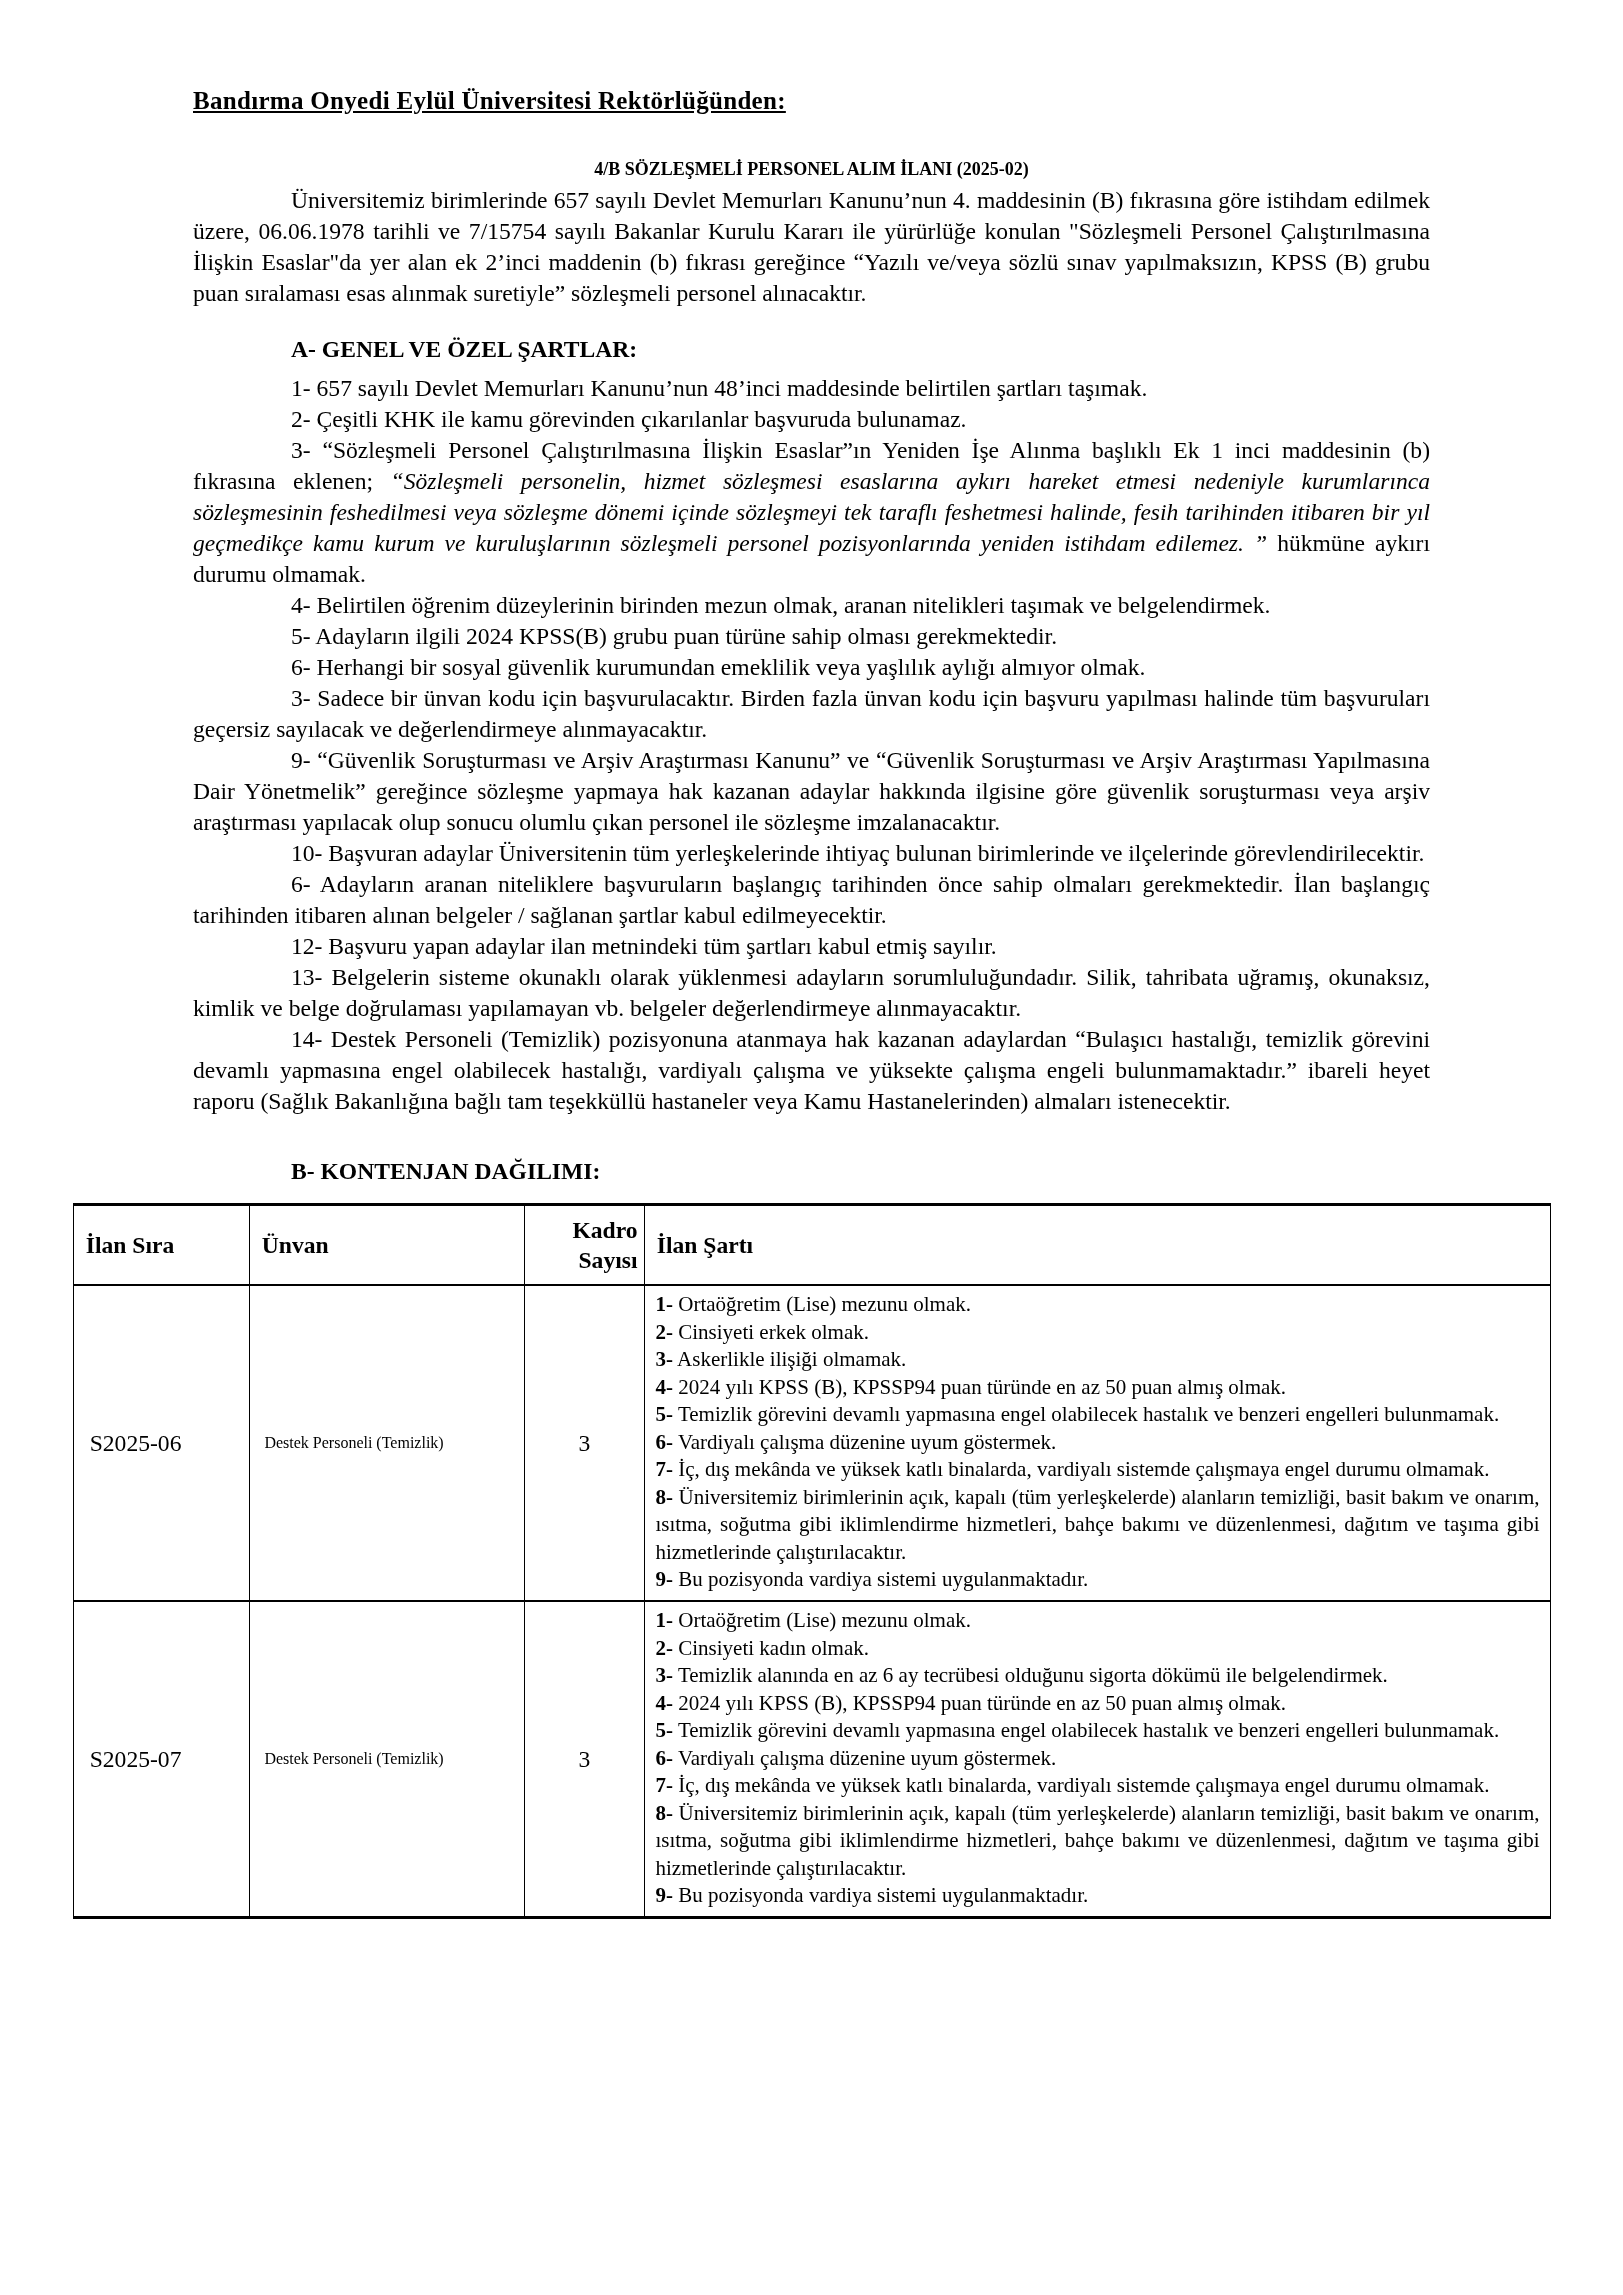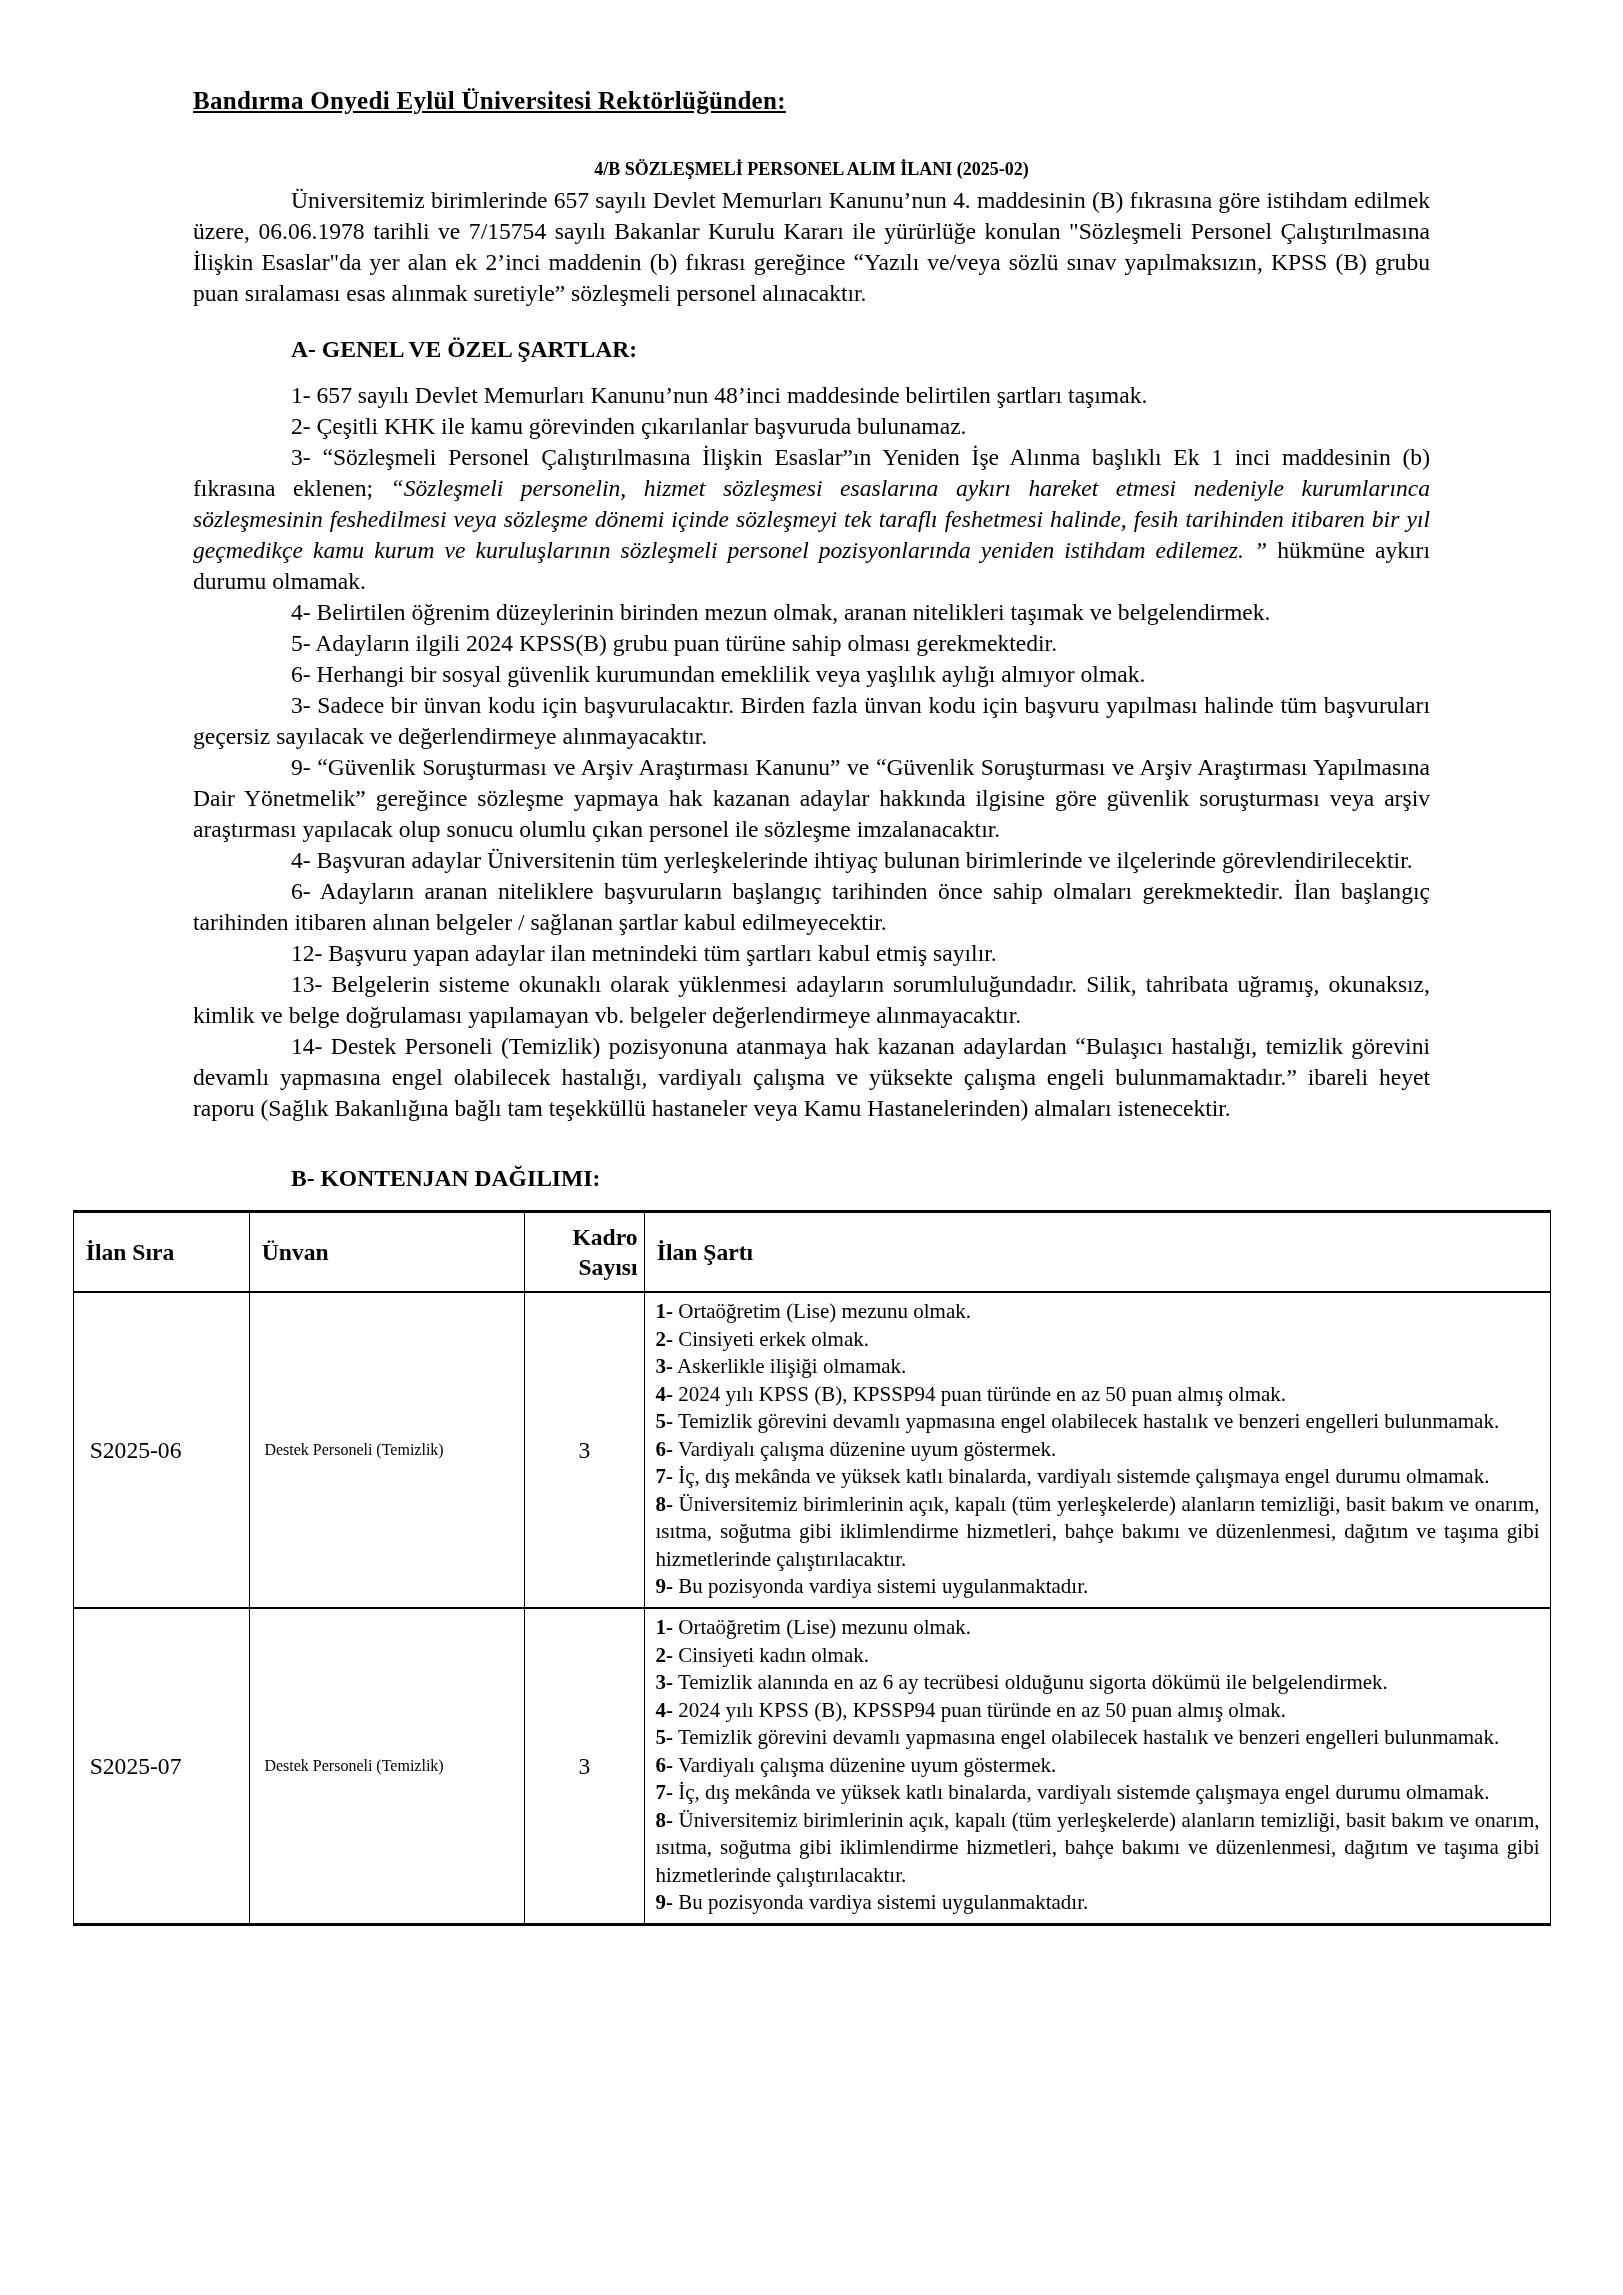--- a/index.html
+++ b/index.html
@@ -31,21 +31,21 @@
   }
   p.body {
     margin: 0;
     font-size: 23.6px;
     line-height: 31px;
     text-align: justify;
   }
   p.indent { text-indent: 98px; }
   .intro { margin-top: 19.6px; }
   .section-heading {
-    margin: 15px;
+    margin: 8px;
     margin-left: 98px;
     font-size: 23.6px; font-weight: bold;
     line-height: 31px;
   }
   .secA-heading { margin-top: 25px; }
   .secB-heading { margin-top: 39px; }
   .quoted-provision { font-style: italic; }
   .tablewrap { margin: 15.7px 73px 0 73px; }
   table.quota {
     border-collapse: collapse;
@@ -107,21 +107,21 @@
     <p class="section-heading secA-heading">A- GENEL VE ÖZEL ŞARTLAR:</p>
 
     <p class="body indent">1- 657 sayılı Devlet Memurları Kanunu’nun 48’inci maddesinde belirtilen şartları taşımak.</p>
     <p class="body indent">2- Çeşitli KHK ile kamu görevinden çıkarılanlar başvuruda bulunamaz.</p>
     <p class="body indent"><span>3- “Sözleşmeli Personel Çalıştırılmasına İlişkin Esaslar”ın Yeniden İşe Alınma başlıklı Ek 1 inci maddesinin (b) fıkrasına eklenen; </span><span class="quoted-provision">“Sözleşmeli personelin, hizmet sözleşmesi esaslarına aykırı hareket etmesi nedeniyle kurumlarınca sözleşmesinin feshedilmesi veya sözleşme dönemi içinde sözleşmeyi tek taraflı feshetmesi halinde, fesih tarihinden itibaren bir yıl geçmedikçe kamu kurum ve kuruluşlarının sözleşmeli personel pozisyonlarında yeniden istihdam edilemez. ” </span><span>hükmüne aykırı durumu olmamak.</span></p>
     <p class="body indent">4- Belirtilen öğrenim düzeylerinin birinden mezun olmak, aranan nitelikleri taşımak ve belgelendirmek.</p>
     <p class="body indent">5- Adayların ilgili 2024 KPSS(B) grubu puan türüne sahip olması gerekmektedir.</p>
     <p class="body indent">6- Herhangi bir sosyal güvenlik kurumundan emeklilik veya yaşlılık aylığı almıyor olmak.</p>
     <p class="body indent">3- Sadece bir ünvan kodu için başvurulacaktır. Birden fazla ünvan kodu için başvuru yapılması halinde tüm başvuruları geçersiz sayılacak ve değerlendirmeye alınmayacaktır.</p>
     <p class="body indent">9- “Güvenlik Soruşturması ve Arşiv Araştırması Kanunu” ve “Güvenlik Soruşturması ve Arşiv Araştırması Yapılmasına Dair Yönetmelik” gereğince sözleşme yapmaya hak kazanan adaylar hakkında ilgisine göre güvenlik soruşturması veya arşiv araştırması yapılacak olup sonucu olumlu çıkan personel ile sözleşme imzalanacaktır.</p>
-    <p class="body indent">4- Başvuran adaylar Üniversitenin tüm yerleşkelerinde ihtiyaç bulunan birimlerinde ve ilçelerinde görevlendirilecektir.</p>
+    <p class="body indent">10- Başvuran adaylar Üniversitenin tüm yerleşkelerinde ihtiyaç bulunan birimlerinde ve ilçelerinde görevlendirilecektir.</p>
     <p class="body indent">6- Adayların aranan niteliklere başvuruların başlangıç tarihinden önce sahip olmaları gerekmektedir. İlan başlangıç tarihinden itibaren alınan belgeler / sağlanan şartlar kabul edilmeyecektir.</p>
     <p class="body indent">12- Başvuru yapan adaylar ilan metnindeki tüm şartları kabul etmiş sayılır.</p>
     <p class="body indent">13- Belgelerin sisteme okunaklı olarak yüklenmesi adayların sorumluluğundadır. Silik, tahribata uğramış, okunaksız, kimlik ve belge doğrulaması yapılamayan vb. belgeler değerlendirmeye alınmayacaktır.</p>
     <p class="body indent">14- Destek Personeli (Temizlik) pozisyonuna atanmaya hak kazanan adaylardan “Bulaşıcı hastalığı, temizlik görevini devamlı yapmasına engel olabilecek hastalığı, vardiyalı çalışma ve yüksekte çalışma engeli bulunmamaktadır.” ibareli heyet raporu (Sağlık Bakanlığına bağlı tam teşekküllü hastaneler veya Kamu Hastanelerinden) almaları istenecektir.</p>
 
     <p class="section-heading secB-heading">B- KONTENJAN DAĞILIMI:</p>
   </div>
 
   <div class="tablewrap">
     <table class="quota">

